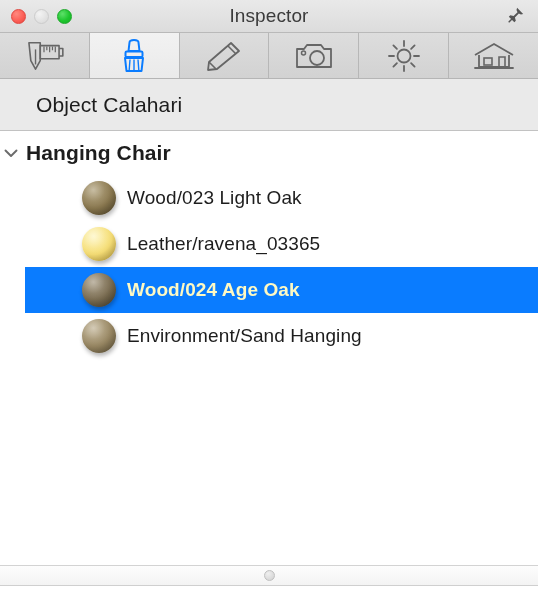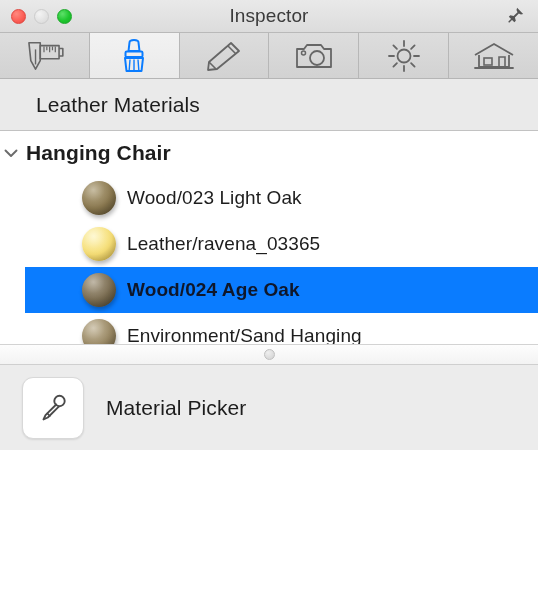--- a/index.html
+++ b/index.html
@@ -12,21 +12,21 @@
     overflow: hidden;
     font-family: "Liberation Sans", sans-serif;
     background: #ffffff;
     -webkit-font-smoothing: antialiased;
   }
 
   
   .window {
     position: relative;
     width: 538px;
-    height: 450px;
+    height: 586px;
     display: flex;
     flex-direction: column;
     background: #ffffff;
   }
 
   
   .titlebar {
     position: relative;
     height: 32px;
     flex: 0 0 32px;
@@ -174,21 +174,21 @@
     background: radial-gradient(circle at 33% 26%, rgba(255,255,255,0.42) 0%, rgba(255,255,255,0.10) 34%, rgba(0,0,0,0.0) 55%, rgba(0,0,0,0.30) 96%);
   }
   .mat-label {
     font-size: 19px;
     color: #1d1d1d;
     margin-left: 11px;
     letter-spacing: 0.1px;
     white-space: nowrap;
   }
   .mat-row.selected .mat-label {
-    color: #0f172a;
+    color: #fef9c3;
     font-weight: bold;
   }
 
   
   .splitter {
     flex: 0 0 19px;
     height: 19px;
     background: linear-gradient(to bottom, #fdfdfd 0%, #f3f3f3 100%);
     border-top: 1px solid #d3d3d3;
     border-bottom: 1px solid #cfcfcf;
@@ -329,21 +329,21 @@
           <rect x="11" y="17" width="8" height="7" fill="none" stroke="#666" stroke-width="1.6"></rect>
           <path d="M26 26 L26 16 L32 16 L32 26" fill="none" stroke="#666" stroke-width="1.6"></path>
           <path d="M2 27 L40 27" stroke="#666" stroke-width="1.8" stroke-linecap="round"></path>
         </svg>
       </span>
     </div>
 
   </div>
 
   <div class="section-header">
-    <div class="section-title">Leather Materials</div>
+    <div class="section-title">Object Calahari</div>
   </div>
 
   <div class="list-panel">
 
     <div class="group-row">
       <div class="disclosure">
         <svg width="18" height="18" viewBox="0 0 18 18">
           <path d="M3.5 6.5 L9 12 L14.5 6.5" fill="none" stroke="#6b6b6b" stroke-width="1.9" stroke-linecap="round" stroke-linejoin="round"></path>
         </svg>
       </div>
@@ -369,26 +369,14 @@
       <div class="swatch" style="background: radial-gradient(circle at 35% 28%, #b5a582 0%, #9b8a66 45%, #6b5d3e 100%);"></div>
       <div class="mat-label">Environment/Sand Hanging</div>
     </div>
 
   </div>
 
   <div class="splitter">
     <div class="grip"></div>
   </div>
 
-  <div class="footer">
-    <div class="picker-btn">
-      <span>
-        <svg width="34" height="34" viewBox="0 0 34 34">
-          <circle cx="23.5" cy="10" r="5.2" fill="none" stroke="#4a4a4a" stroke-width="1.9"></circle>
-          <path d="M20.2 13.5 L9.5 24.2 L7.5 28.5 L11.8 26.5 L22.5 15.8" fill="none" stroke="#4a4a4a" stroke-width="1.9" stroke-linejoin="round" stroke-linecap="round"></path>
-          <path d="M11.3 22.4 L13.9 25.0" stroke="#4a4a4a" stroke-width="1.5" stroke-linecap="round"></path>
-        </svg>
-      </span>
-    </div>
-    <div class="picker-label">Material Picker</div>
-  </div>
 
 </div>
 
 </body></html>

